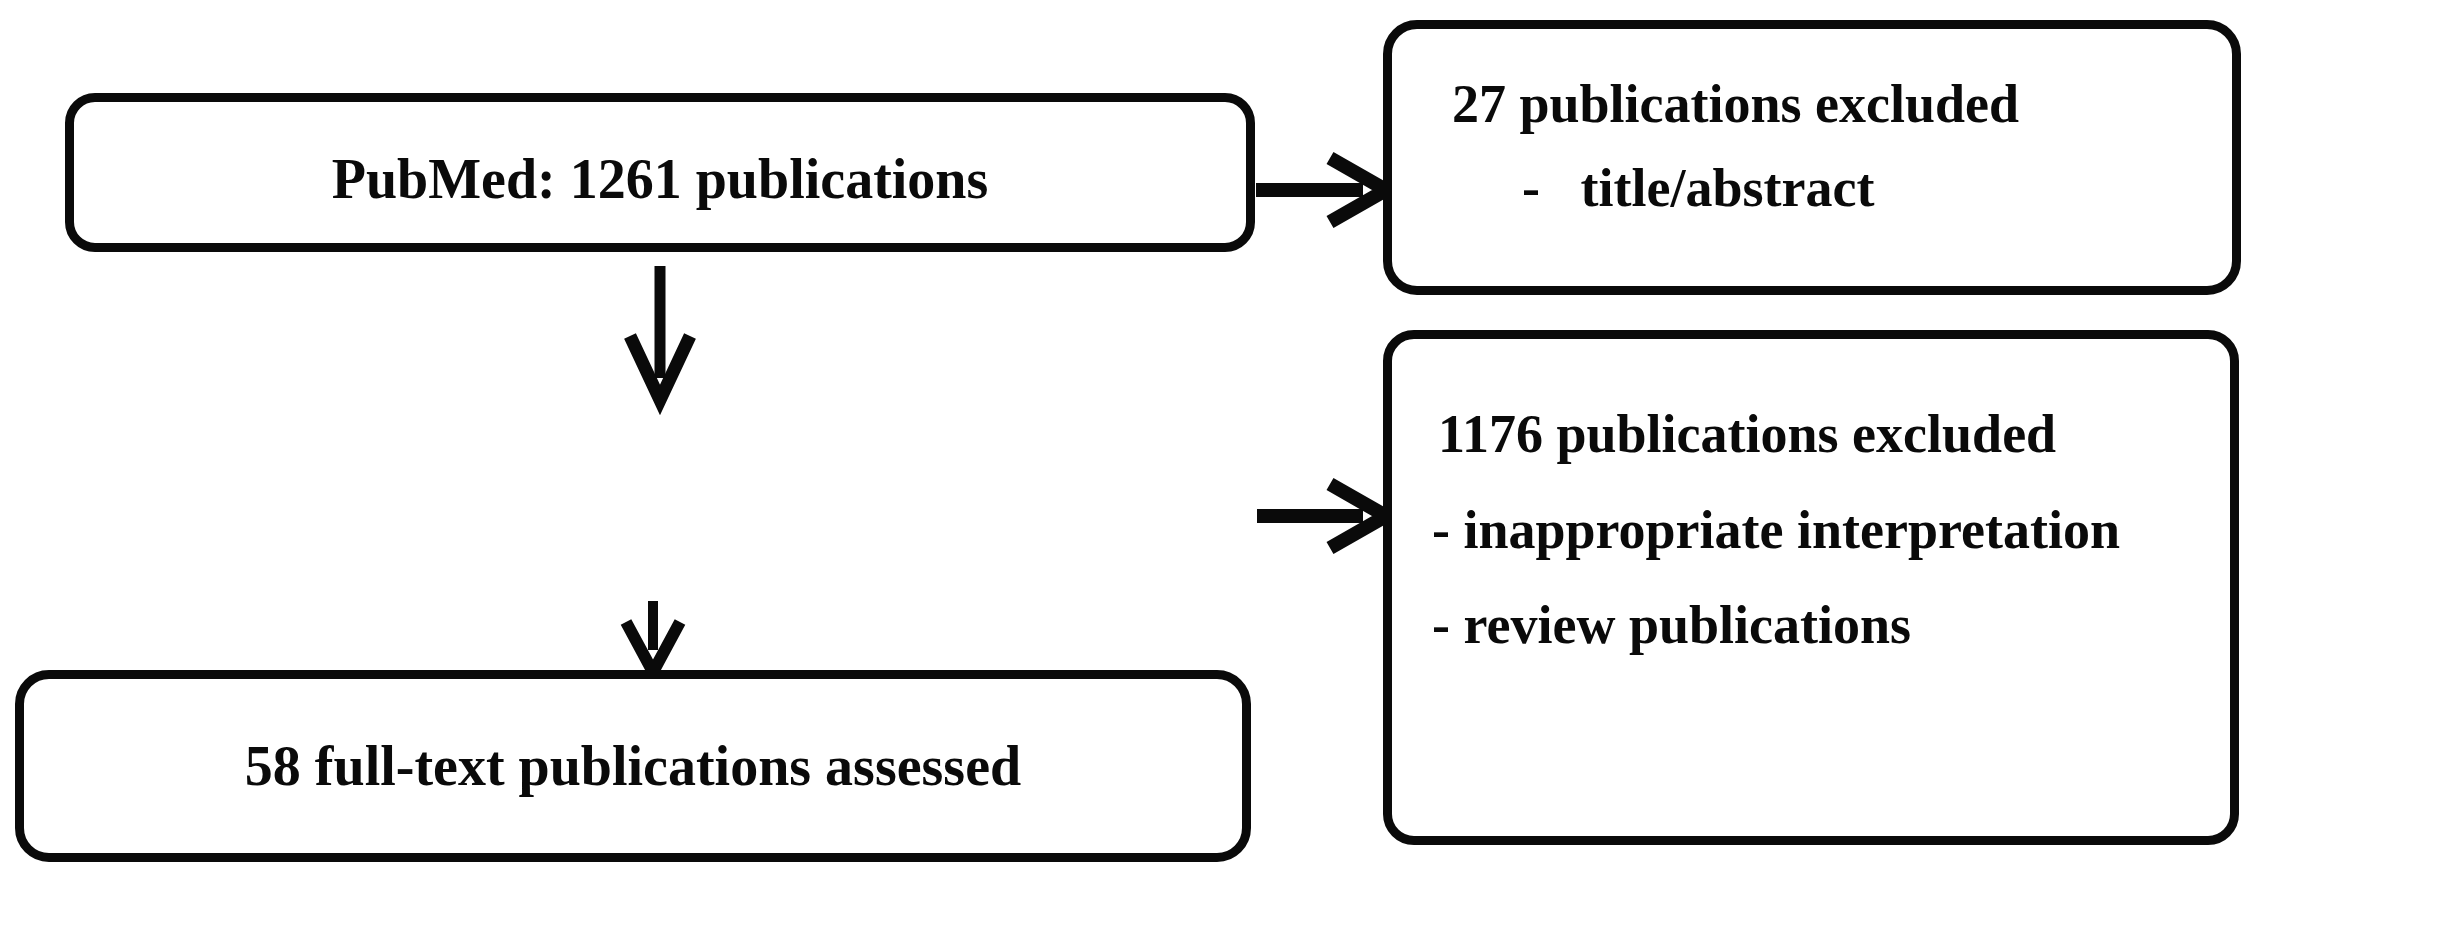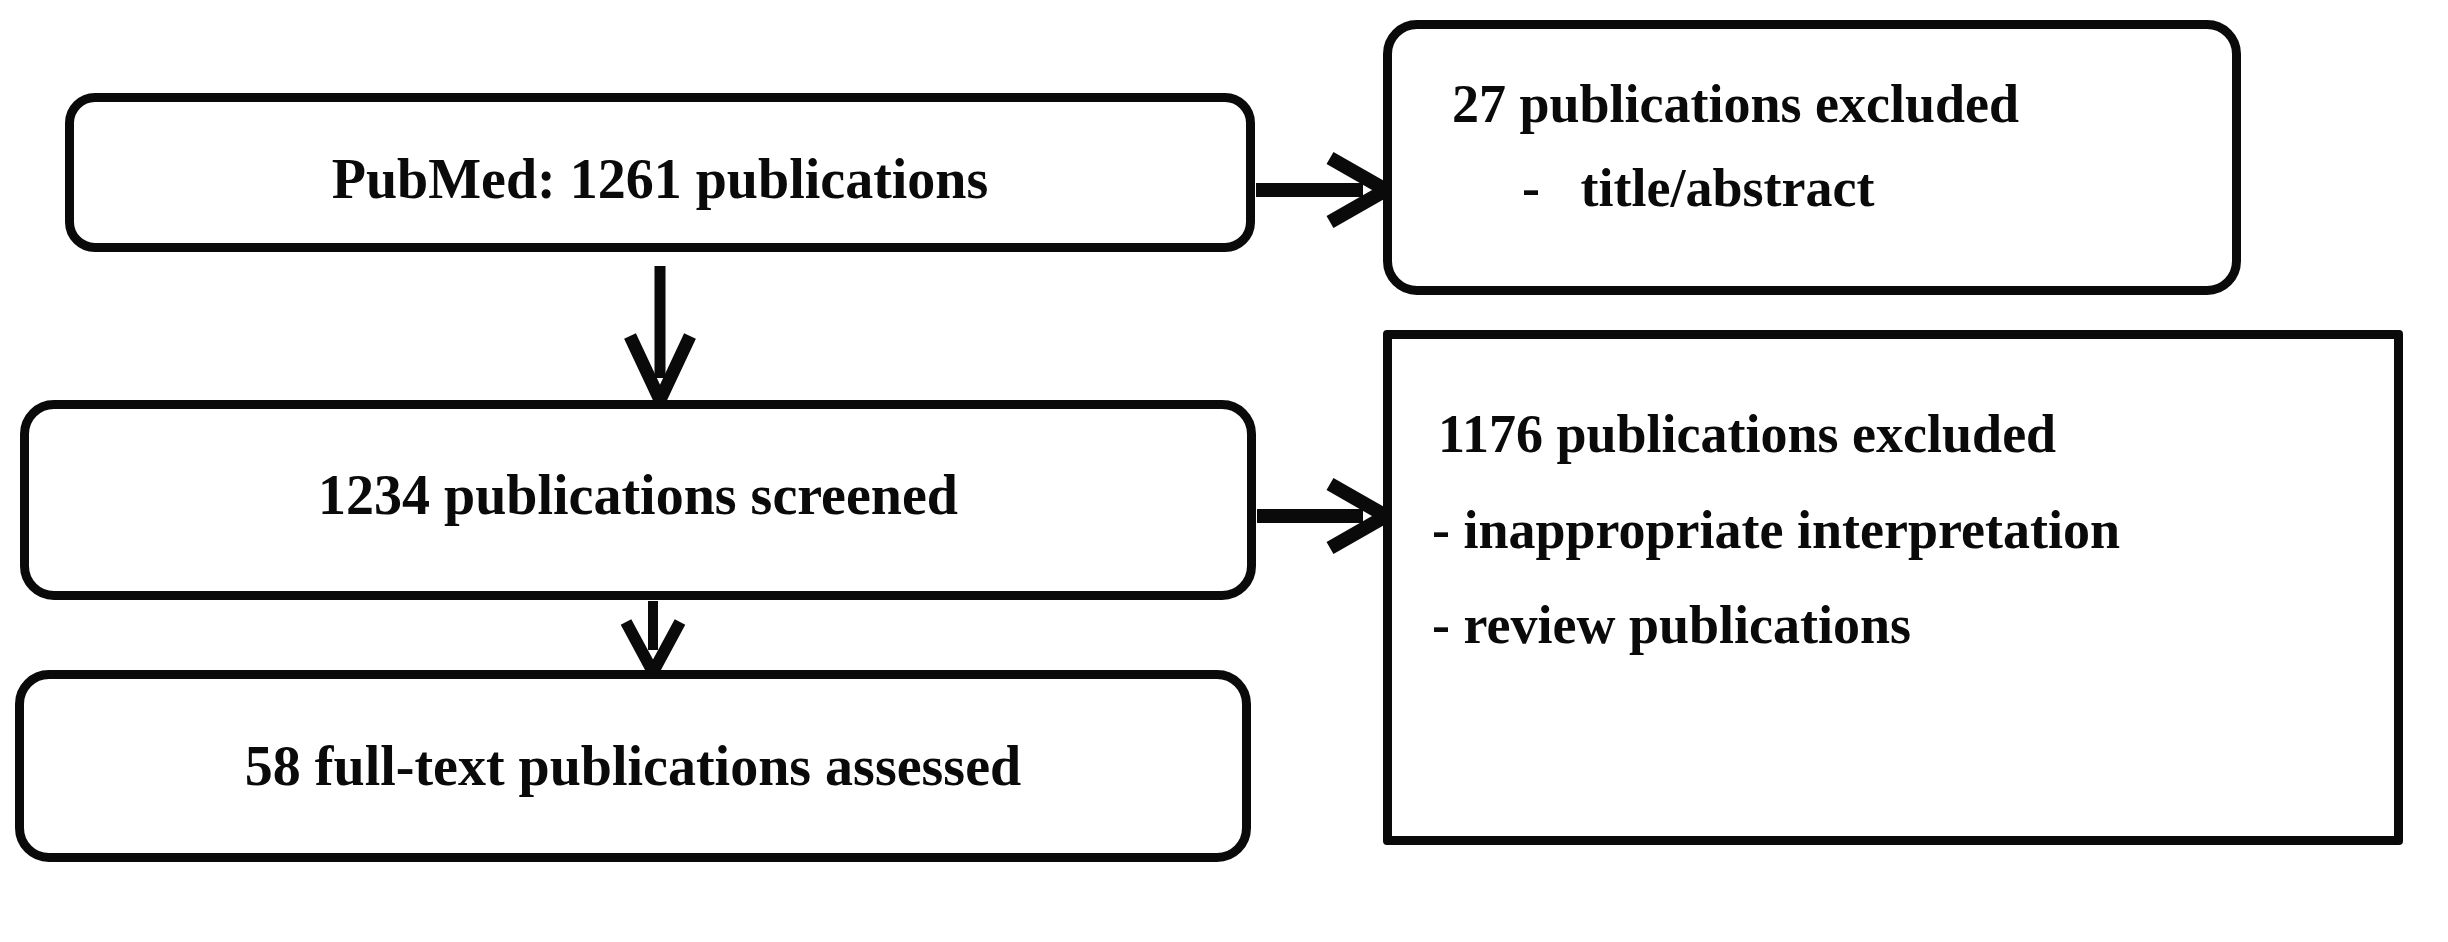--- a/index.html
+++ b/index.html
@@ -82,22 +82,22 @@
     margin-left: 52px;
   }
   #box-excluded-ta .line-sub {
     font-size: 54px;
     margin-top: 20px;
     margin-left: 122px;
   }
 
   #box-excluded-main {
     left: 1383px; top: 330px;
-    width: 1020px; height: 515px;
-    border-radius: 4px;
+    width: 856px; height: 515px;
+    border-radius: 31px;
   }
   #box-excluded-main .line-main {
     font-size: 54px;
     margin-top: 64px;
     margin-left: 46px;
   }
   #box-excluded-main .bullet {
     font-size: 54px;
     margin-top: 32px;
     margin-left: 40px;
@@ -129,23 +129,20 @@
 
       <path d="M 653 601 L 653 650" stroke="#0a0a0a" stroke-width="10" fill="none"></path>
       <path d="M 626 622 L 653 672 L 680 622" stroke="#0a0a0a" stroke-width="12" fill="none"></path>
     </svg>
   </div>
 
   <div class="node" id="box-pubmed">
     <div class="node-text">PubMed: 1261 publications</div>
   </div>
 
-  <div class="node" id="box-screened">
-    <div class="node-text">1234 publications screened</div>
-  </div>
 
   <div class="node" id="box-fulltext">
     <div class="node-text">58 full-text publications assessed</div>
   </div>
 
   <div class="node" id="box-excluded-ta">
     <div class="node-text line-main">27 publications excluded</div>
     <div class="node-text line-sub">-   title/abstract</div>
   </div>
 

